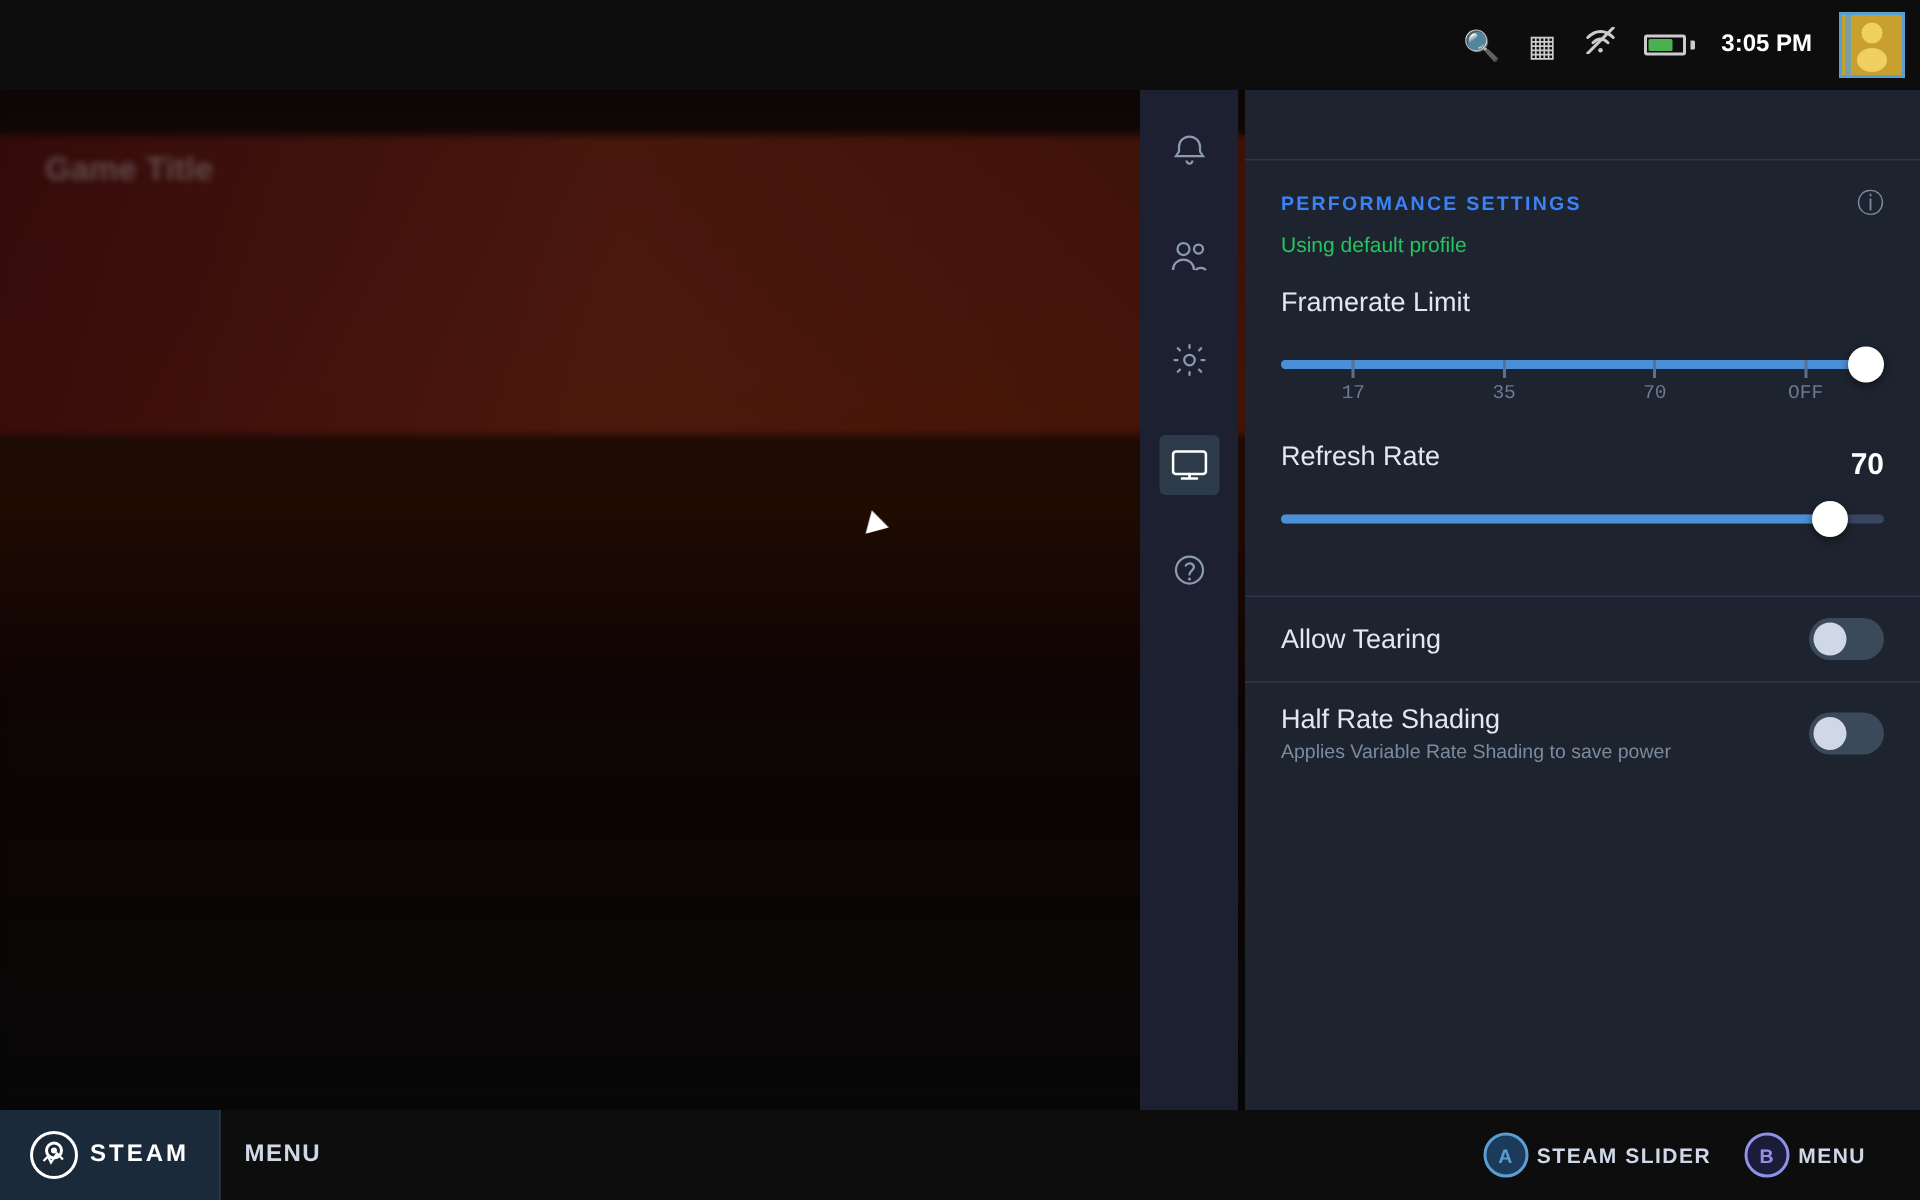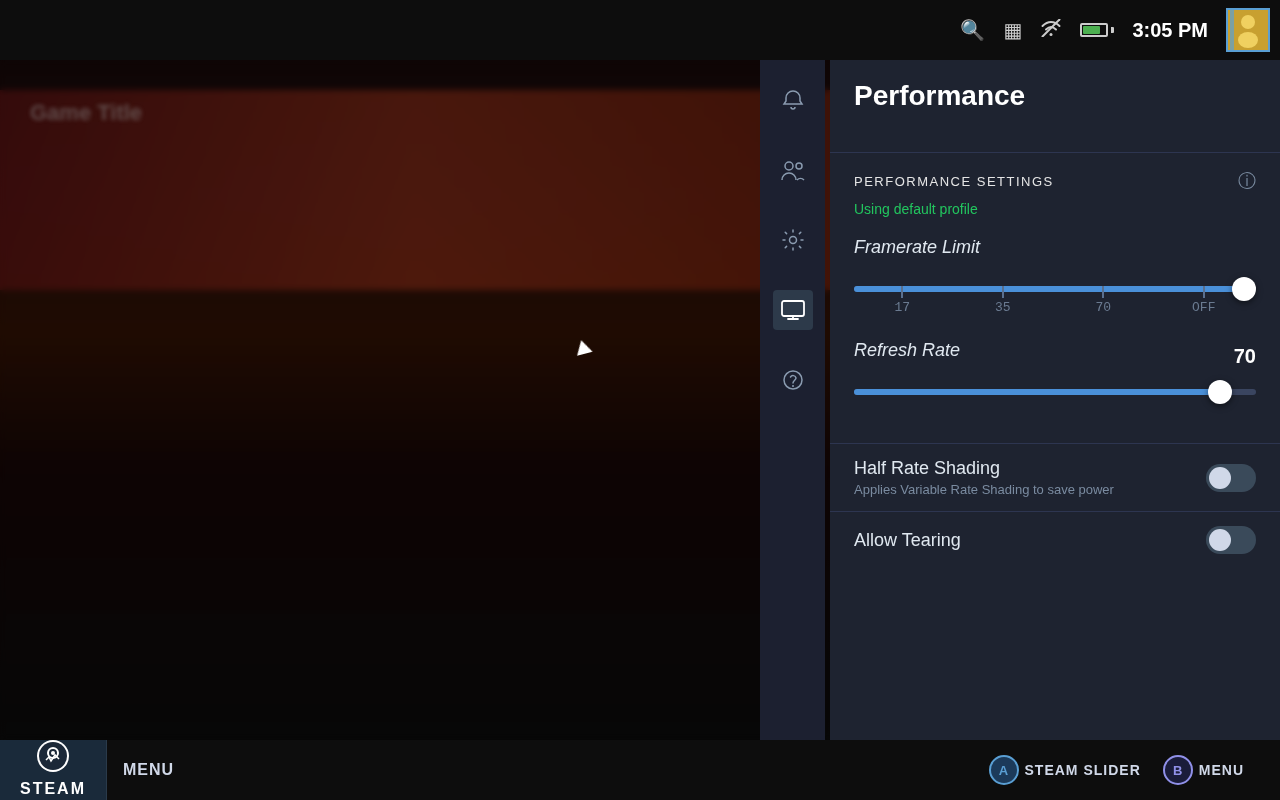--- a/index.html
+++ b/index.html
@@ -25,21 +25,21 @@
       gap: 18px;
       z-index: 100;
     }
     .top-bar-icon {
       color: #ccc;
       font-size: 20px;
       cursor: pointer;
     }
     .top-bar-time {
       color: #fff;
-      font-size: 20px;
+      font-size: 16px;
       font-weight: bold;
     }
     .battery-icon {
       display: inline-flex;
       align-items: center;
       gap: 2px;
     }
     .battery-body {
       width: 28px;
       height: 14px;
@@ -193,23 +193,23 @@
     }
 
     .section-header {
       display: flex;
       align-items: center;
       justify-content: space-between;
       padding: 0 24px;
       margin-bottom: 8px;
     }
     .section-title {
-      color: #e5e5e5;
+      color: #3b82f6;
       font-size: 13px;
-      font-weight: normal;
+      font-weight: bold;
       letter-spacing: 1.5px;
       text-transform: uppercase;
     }
     .info-icon {
       color: #7a8ba0;
       font-size: 18px;
       cursor: pointer;
     }
 
     .profile-text {
@@ -220,21 +220,20 @@
     }
 
     .setting-item {
       padding: 0 24px;
       margin-bottom: 20px;
     }
     .setting-label {
       color: #e0e8f0;
       font-size: 18px;
       margin-bottom: 12px;
-      font-style: italic;
     }
     .setting-label-row {
       display: flex;
       justify-content: space-between;
       align-items: center;
     }
     .setting-value {
       color: #fff;
       font-size: 20px;
       font-weight: bold;
@@ -338,21 +337,20 @@
       z-index: 100;
     }
     .steam-btn {
       display: flex;
       align-items: center;
       gap: 8px;
       padding: 0 20px;
       height: 100%;
       background: #1a2a3a;
       border-right: 1px solid #2a3a4a;
-      flex-direction: column;
     }
     .steam-logo {
       width: 32px;
       height: 32px;
       background: #fff;
       border-radius: 50%;
       display: flex;
       align-items: center;
       justify-content: center;
       color: #1a2a3a;
@@ -491,21 +489,20 @@
     <svg width="22" height="22" viewBox="0 0 22 22" fill="none">
       <circle cx="11" cy="11" r="9" stroke="#8a9bb0" stroke-width="1.5" fill="none"></circle>
       <path d="M8.5 8a3 3 0 0 1 5.5 1c0 2-3 2.5-3 5" stroke="#8a9bb0" stroke-width="1.5" stroke-linecap="round" fill="none"></path>
       <circle cx="11" cy="17" r="1" fill="#8a9bb0"></circle>
     </svg>
   </div>
 </div>
 
 <div class="right-panel">
   <div class="panel-header">
-    <div class="panel-title">Performance</div>
   </div>
 
   <div class="divider"></div>
 
   <div class="section-header">
     <span class="section-title">PERFORMANCE SETTINGS</span>
     <span class="info-icon">ⓘ</span>
   </div>
 
   <div class="profile-text">Using default profile</div>
@@ -539,31 +536,31 @@
     <div class="slider-container">
       <div class="slider-track">
         <div class="slider-fill" style="width: 90%"></div>
         <div class="slider-thumb" style="left: 91%"></div>
       </div>
     </div>
   </div>
 
   <div class="toggle-row">
     <div>
+      <div class="toggle-label">Allow Tearing</div>
+    </div>
+    <div class="toggle-switch">
+      <div class="toggle-knob"></div>
+    </div>
+  </div>
+
+  <div class="toggle-row">
+    <div>
       <div class="toggle-label">Half Rate Shading</div>
       <div class="toggle-desc">Applies Variable Rate Shading to save power</div>
-    </div>
-    <div class="toggle-switch">
-      <div class="toggle-knob"></div>
-    </div>
-  </div>
-
-  <div class="toggle-row">
-    <div>
-      <div class="toggle-label">Allow Tearing</div>
     </div>
     <div class="toggle-switch">
       <div class="toggle-knob"></div>
     </div>
   </div>
 </div>
 
 <div class="bottom-bar">
   <div class="steam-btn">
     <div class="steam-logo">

